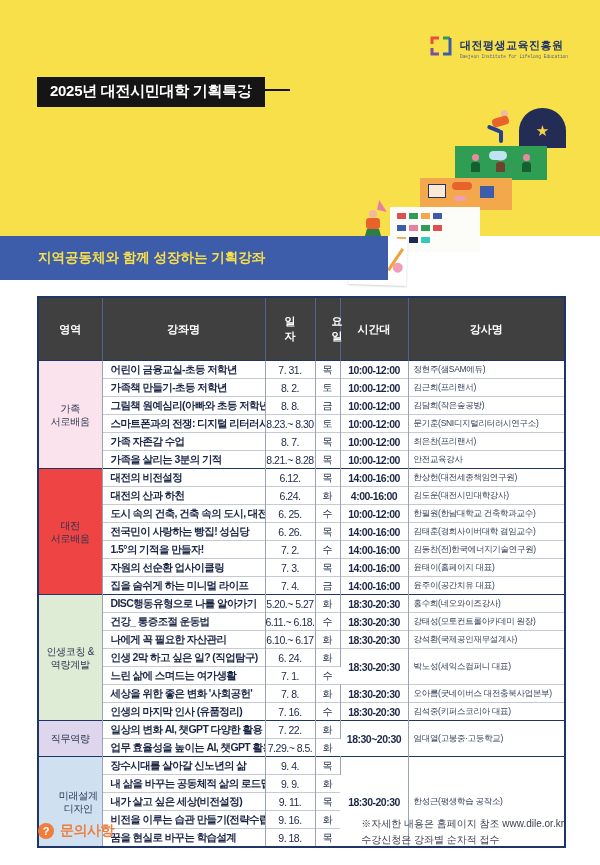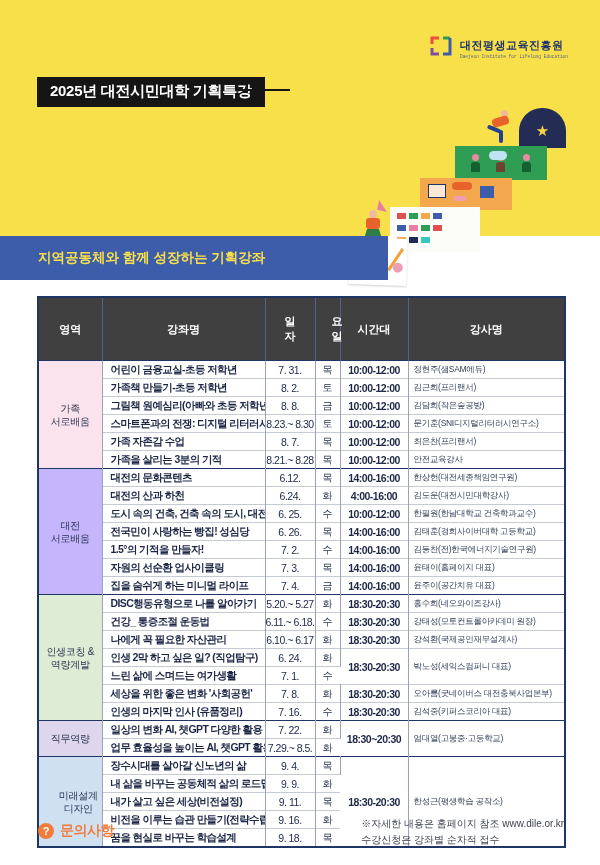--- a/index.html
+++ b/index.html
@@ -235,22 +235,22 @@
           <td class="instructor-cell">최은찬(프리랜서)</td>
         </tr>
         <tr>
           <td class="title-cell">가족을 살리는 3분의 기적</td>
           <td class="date-cell">8.21.~ 8.28</td>
           <td class="day-cell">목</td>
           <td class="time-cell">10:00-12:00</td>
           <td class="instructor-cell">안전교육강사</td>
         </tr>
         <tr class="group-start">
-          <td class="area-cell" rowspan="7" style="background: #c4b5fd;">대전<br>서로배움</td>
-          <td class="title-cell">대전의 문화콘텐츠</td>
+          <td class="area-cell" rowspan="7" style="background: #ef4444;">대전<br>서로배움</td>
+          <td class="title-cell">대전의 비전설정</td>
           <td class="date-cell">6.12.</td>
           <td class="day-cell">목</td>
           <td class="time-cell">14:00-16:00</td>
           <td class="instructor-cell">한상헌(대전세종책임연구원)</td>
         </tr>
         <tr>
           <td class="title-cell">대전의 산과 하천</td>
           <td class="date-cell">6.24.</td>
           <td class="day-cell">화</td>
           <td class="time-cell">4:00-16:00</td>
@@ -261,21 +261,21 @@
           <td class="date-cell">6. 25.</td>
           <td class="day-cell">수</td>
           <td class="time-cell">10:00-12:00</td>
           <td class="instructor-cell">한필원(한남대학교 건축학과교수)</td>
         </tr>
         <tr>
           <td class="title-cell">전국민이 사랑하는 빵집! 성심당</td>
           <td class="date-cell">6. 26.</td>
           <td class="day-cell">목</td>
           <td class="time-cell">14:00-16:00</td>
-          <td class="instructor-cell">김태훈(경희사이버대학 고등학교)</td>
+          <td class="instructor-cell">김태훈(경희사이버대학 겸임교수)</td>
         </tr>
         <tr>
           <td class="title-cell">1.5°의 기적을 만들자!</td>
           <td class="date-cell">7. 2.</td>
           <td class="day-cell">수</td>
           <td class="time-cell">14:00-16:00</td>
           <td class="instructor-cell">김동찬(전)한국에너지기술연구원)</td>
         </tr>
         <tr>
           <td class="title-cell">자원의 선순환 업사이클링</td>

